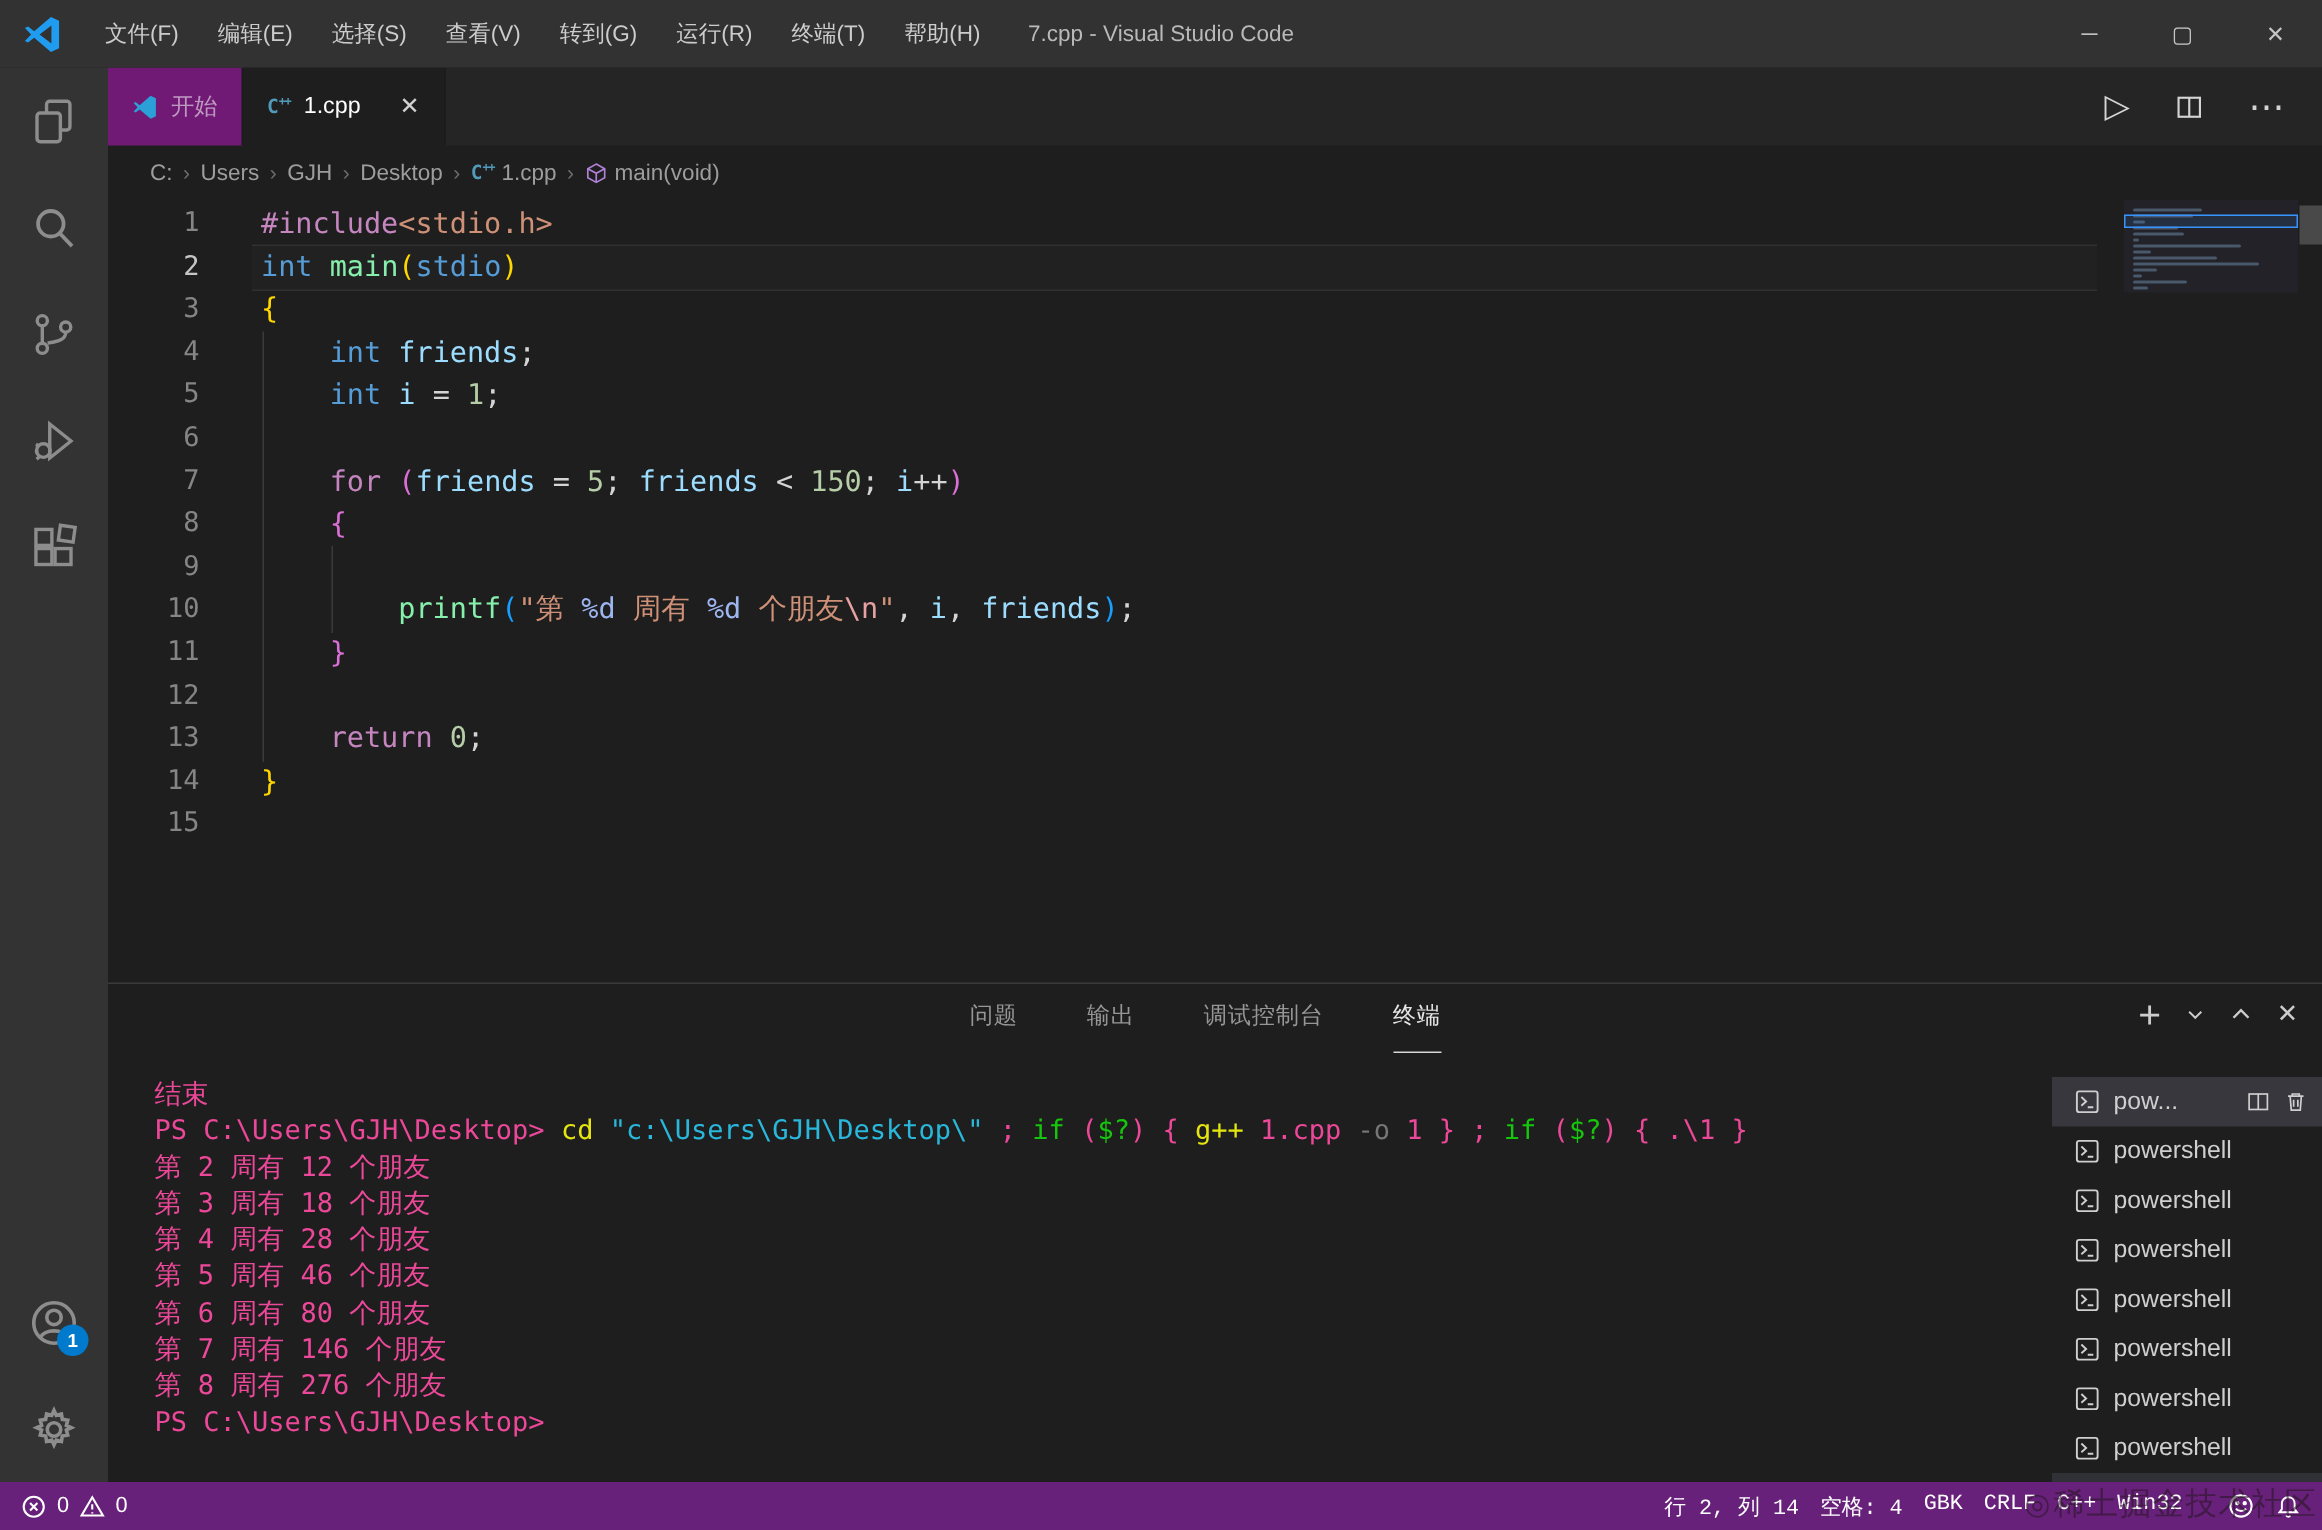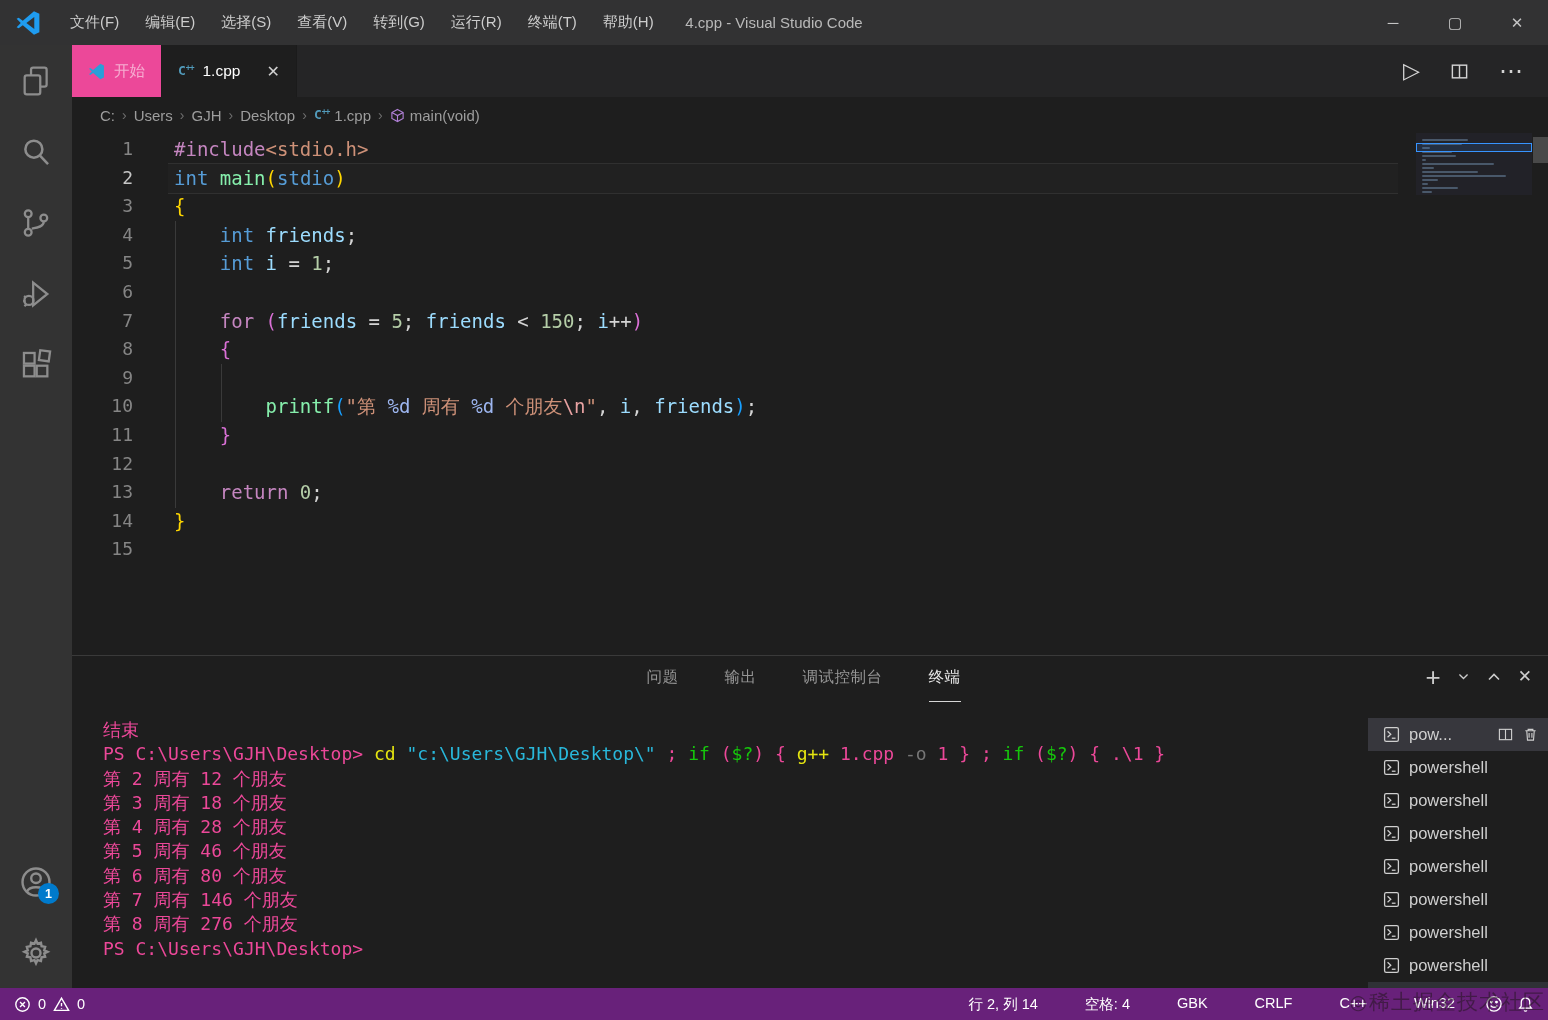--- a/index.html
+++ b/index.html
@@ -16,21 +16,21 @@
   
   .activitybar{position:absolute;top:45px;left:0;width:72px;bottom:32px;background:#333333;display:flex;flex-direction:column;align-items:center;z-index:4;}
   .act-btn{width:72px;height:71px;display:flex;align-items:center;justify-content:center;position:relative;}
   .act-spacer{flex:1;}
   .badge{position:absolute;right:13px;bottom:13px;width:21px;height:21px;border-radius:50%;background:#007acc;color:#fff;
          font-size:12.5px;display:flex;align-items:center;justify-content:center;font-weight:bold;}
   
   .tabbar{position:absolute;left:72px;top:45px;right:0;height:52px;background:#252526;display:flex;z-index:3;}
   .tab{display:flex;align-items:center;padding:0 16px;font-size:15.5px;height:52px;border-right:1px solid #1b1b1b;}
   .tab .tab-icon{margin-right:9px;}
-  .tab.inactive{background:#ec4899;color:rgba(255,255,255,0.55);}
+  .tab.inactive{background:#701a75;color:rgba(255,255,255,0.55);}
   .tab.active{background:#1e1e1e;color:#ffffff;}
   .tab-close{margin-left:26px;font-size:16px;color:#d0d0d0;}
   .editor-actions{margin-left:auto;display:flex;align-items:center;gap:30px;padding-right:24px;color:#d4d4d4;}
   .run-icon{font-size:22px;line-height:1;}
   .more-icon{font-size:24px;letter-spacing:1px;}
   
   .breadcrumb{position:absolute;left:72px;top:97px;right:0;height:36px;background:#1e1e1e;display:flex;align-items:center;
               padding-left:28px;font-size:15px;color:#9d9d9d;white-space:nowrap;}
   .bc-item{display:flex;align-items:center;gap:5px;}
   .bc-sep{color:#6e6e6e;margin:0 7px;font-size:14px;}
@@ -93,21 +93,21 @@
     <div class="menus" id="menubar">
         <span class="menu-item">文件(F)</span>
         <span class="menu-item">编辑(E)</span>
         <span class="menu-item">选择(S)</span>
         <span class="menu-item">查看(V)</span>
         <span class="menu-item">转到(G)</span>
         <span class="menu-item">运行(R)</span>
         <span class="menu-item">终端(T)</span>
         <span class="menu-item">帮助(H)</span>
       </div>
-    <div class="title-center">4.cpp - Visual Studio Code</div>
+    <div class="title-center">7.cpp - Visual Studio Code</div>
     <div class="win-controls">
       <div class="win-btn">─</div>
       <div class="win-btn">▢</div>
       <div class="win-btn">✕</div>
     </div>
   </div>
 
   <div class="activitybar">
     <div class="act-btn">
       <svg width="34" height="34" viewBox="0 0 24 24" fill="none" stroke="#8d8d8d" stroke-width="1.6">
@@ -399,21 +399,21 @@
           <path d="M5.7 5.7 l4.6 4.6 M10.3 5.7 l-4.6 4.6"></path>
       </svg>
       <span>0</span>
       <svg width="17" height="17" viewBox="0 0 16 16" fill="none" stroke="#ffffff" stroke-width="1.3">
         <path d="M8 2 L14.7 13.5 H1.3 Z"></path>
           <path d="M8 6.5 v3.2 M8 11.5 v.8"></path>
       </svg>
       <span>0</span>
     </div>
     <div class="sb-right">
-      <span id="sb-items" style="display:flex;gap:47px;">
+      <span id="sb-items" style="display:flex;gap:14px;font-family:Liberation Mono, monospace;">
           <span>行 2, 列 14</span>
           <span>空格: 4</span>
           <span>GBK</span>
           <span>CRLF</span>
           <span>C++</span>
           <span>Win32</span>
         </span>
       <span class="sb-icons">
         <svg width="18" height="18" viewBox="0 0 16 16" fill="none" stroke="#ffffff" stroke-width="1.2">
           <circle cx="8" cy="8" r="6.3"></circle>

